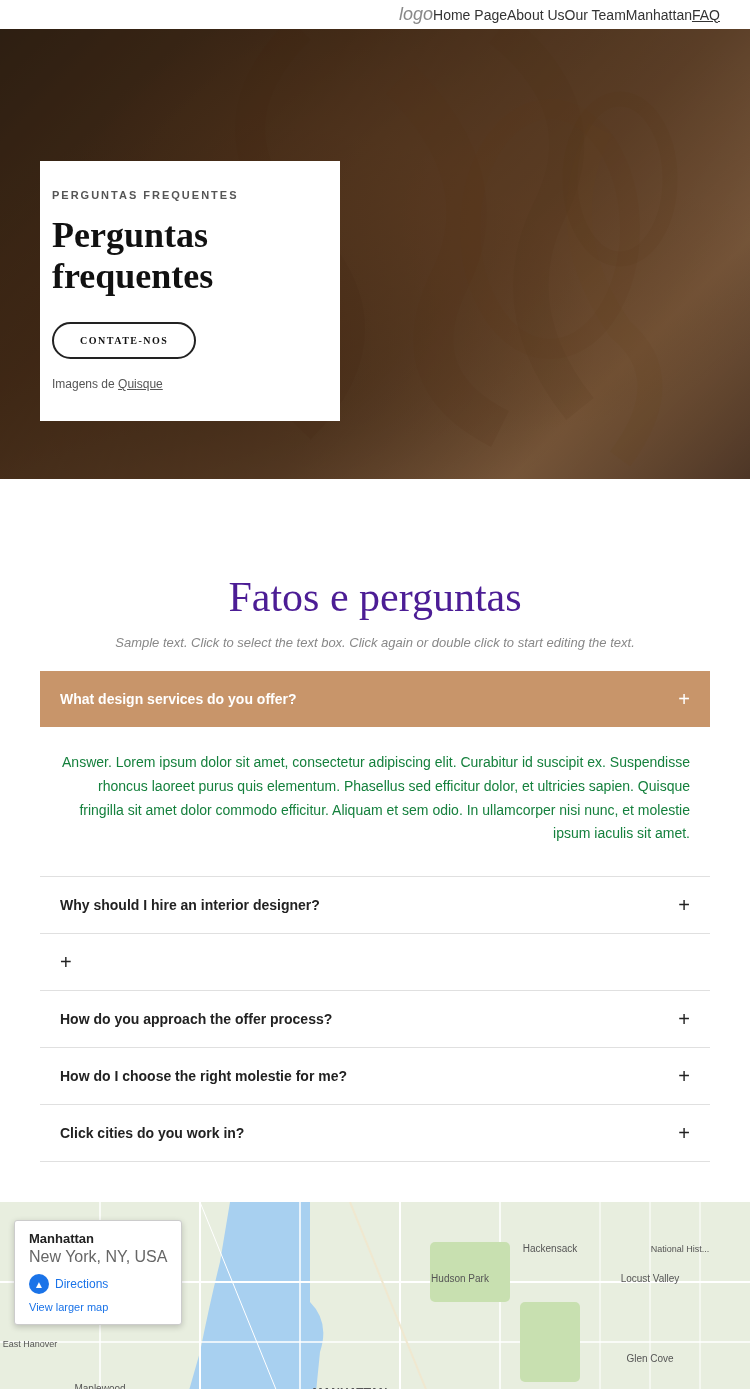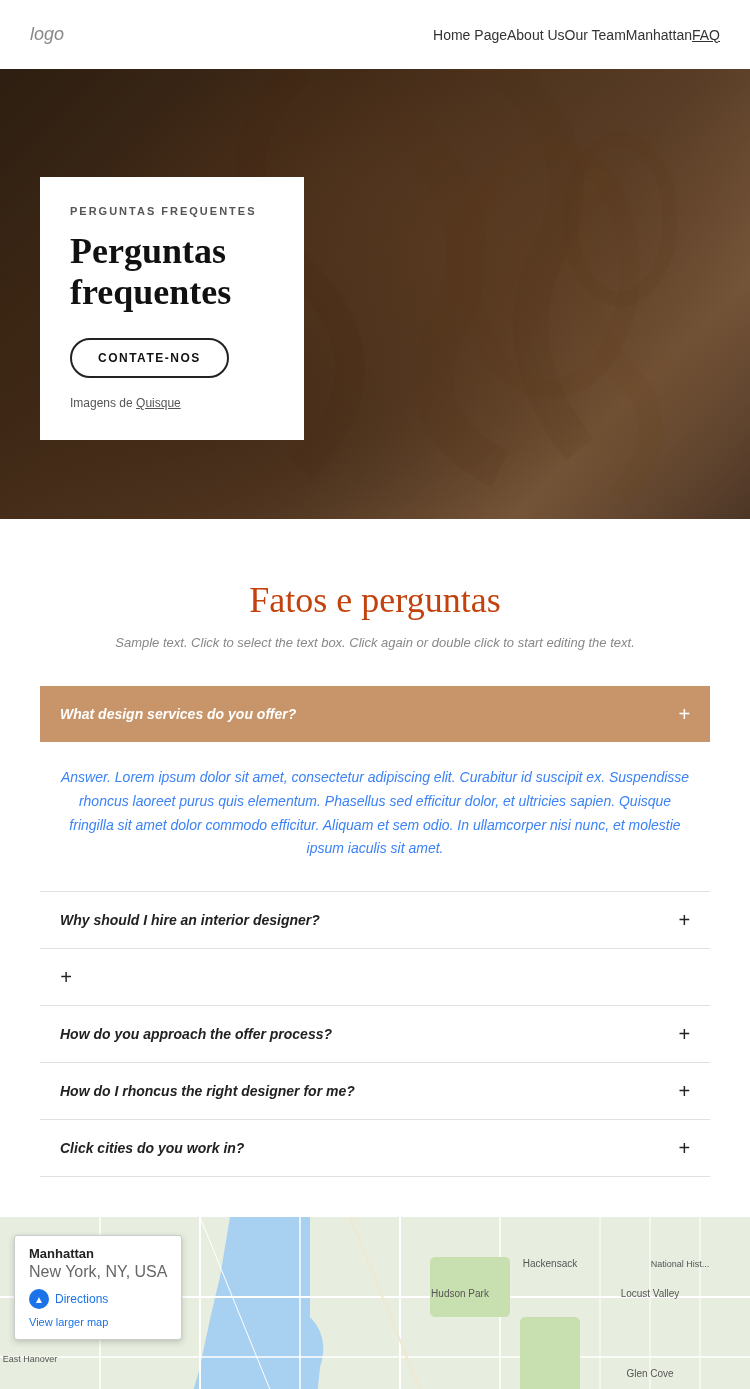--- a/index.html
+++ b/index.html
@@ -2,22 +2,22 @@
 <html><head>
   <meta charset="utf-8">
   <style>
     * { margin: 0; padding: 0; box-sizing: border-box; }
     body { font-family: 'Georgia', serif; width: 750px; background: #fff; }
 
     
     nav {
       display: flex;
       align-items: center;
-      justify-content: space-between;
-      padding: 24px 30px;
+      justify-content: flex-end;
+      padding: 4px 30px;
       background: #fff;
       position: relative;
       z-index: 10;
     }
     .logo {
       font-family: sans-serif;
       font-size: 18px;
       color: #888;
       font-style: italic;
     }
@@ -59,25 +59,25 @@
                   radial-gradient(ellipse at 30% 70%, rgba(80,50,25,0.7) 0%, transparent 50%),
                   radial-gradient(ellipse at 80% 80%, rgba(160,110,60,0.4) 0%, transparent 40%);
     }
     .hero-overlay {
       position: absolute;
       top: 0; left: 0; right: 0; bottom: 0;
       background: rgba(30,18,8,0.45);
     }
     .hero-card {
       position: absolute;
-      top: 108px;
+      top: 132px;
       left: 40px;
-      width: 264px;
+      width: 300px;
       background: #fff;
-      padding: 28px 30px 30px;
+      padding: 28px 12px 30px;
     }
     .hero-card .subtitle {
       font-family: sans-serif;
       font-size: 11px;
       letter-spacing: 2px;
       color: #555;
       margin-bottom: 14px;
       font-weight: 600;
     }
     .hero-card h1 {
@@ -85,22 +85,22 @@
       font-weight: 700;
       line-height: 1.15;
       color: #111;
       margin-bottom: 24px;
     }
     .hero-card .cta-btn {
       display: inline-block;
       border: 2px solid #222;
       border-radius: 30px;
       padding: 11px 26px;
-      font-family: Liberation Sans, sans-serif;
-      font-size: 12px;
+      font-family: Liberation Serif, serif;
+      font-size: 10px;
       font-weight: 700;
       letter-spacing: 1.5px;
       color: #111;
       cursor: pointer;
       background: transparent;
       margin-bottom: 18px;
     }
     .hero-card .credit {
       font-family: sans-serif;
       font-size: 12px;
@@ -109,38 +109,38 @@
     .hero-card .credit a {
       color: #555;
     }
 
     
     .faq-section {
       padding: 60px 30px 40px;
       text-align: center;
     }
     .faq-section h2 {
-      font-size: 36px;
+      font-size: 42px;
       font-weight: 400;
-      color: #c2410c;
+      color: #4c1d95;
       margin-bottom: 14px;
+      margin-top: 34px;
     }
     .faq-section .sample-text {
       font-family: sans-serif;
       font-size: 13px;
       color: #888;
       font-style: italic;
-      margin-bottom: 36px;
+      margin-bottom: 21px;
     }
 
     
     .faq-list {
-      text-align: center;
+      text-align: right;
       margin: 0 10px;
-      font-style: italic;
     }
     .faq-item {
       border-bottom: 1px solid #e0e0e0;
     }
     .faq-item.active .faq-question {
       background: #c8956a;
       color: #fff;
     }
     .faq-question {
       display: flex;
@@ -156,21 +156,21 @@
     .faq-question .plus {
       font-size: 20px;
       font-weight: 300;
       line-height: 1;
     }
     .faq-answer {
       padding: 24px 20px 30px;
       font-family: sans-serif;
       font-size: 14px;
       line-height: 1.7;
-      color: #3b82f6;
+      color: #15803d;
     }
 
     
     .map-section {
       width: 750px;
       height: 370px;
       position: relative;
       overflow: hidden;
     }
     .map-bg {
@@ -302,21 +302,21 @@
 
     <div class="faq-item">
       <div class="faq-question">
         <span>How do you approach the offer process?</span>
         <span class="plus">+</span>
       </div>
     </div>
 
     <div class="faq-item">
       <div class="faq-question">
-        <span>How do I rhoncus the right designer for me?</span>
+        <span>How do I choose the right molestie for me?</span>
         <span class="plus">+</span>
       </div>
     </div>
 
     <div class="faq-item">
       <div class="faq-question">
         <span>Click cities do you work in?</span>
         <span class="plus">+</span>
       </div>
     </div>

